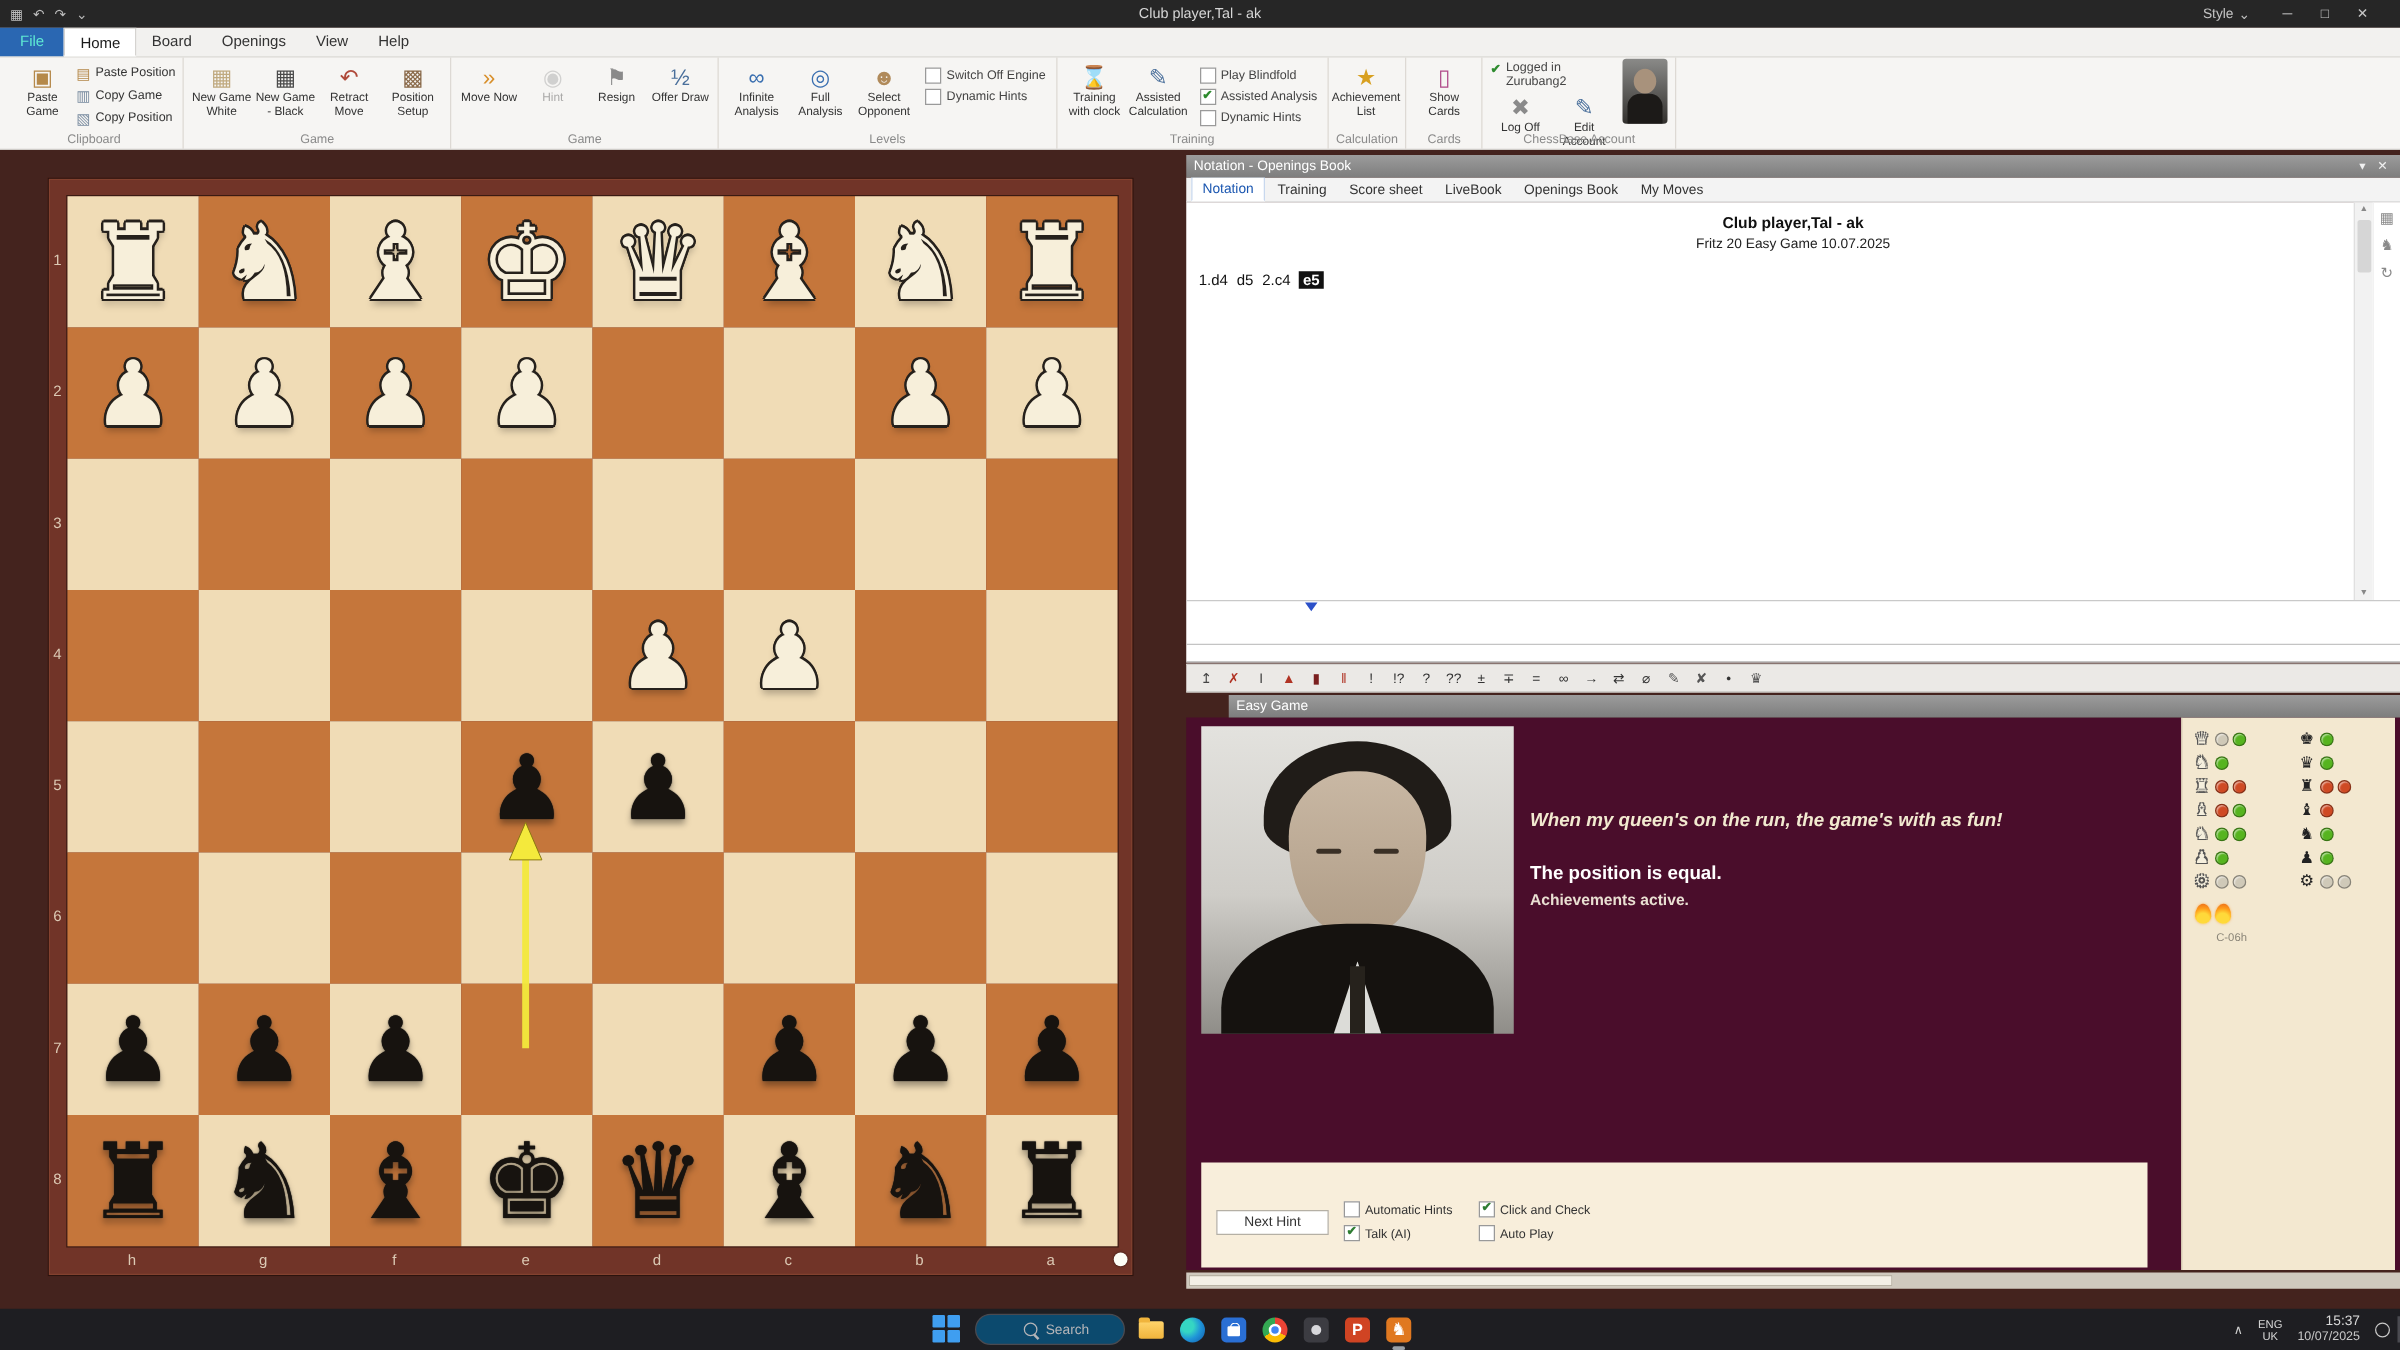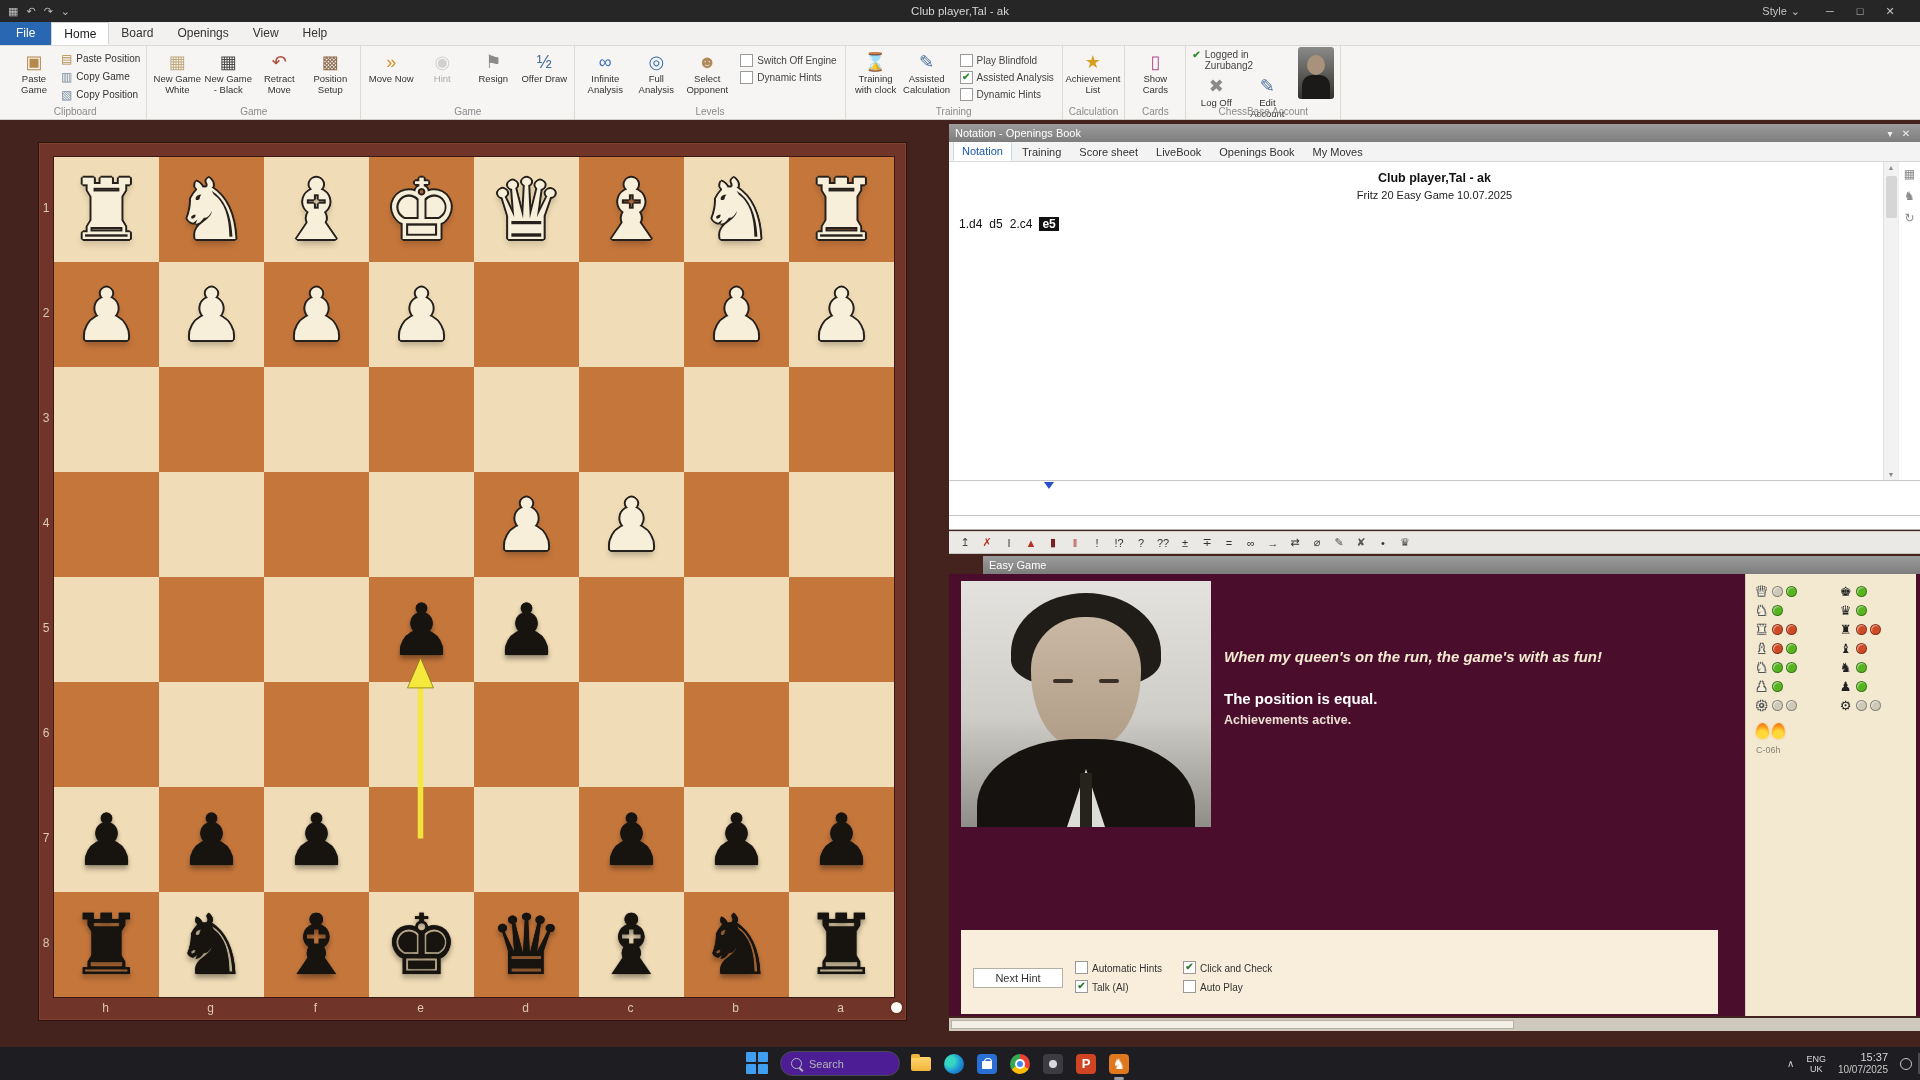--- a/index.html
+++ b/index.html
@@ -12,21 +12,21 @@
   .tb-left{display:flex;gap:8px;padding-left:8px;font-size:11px;color:#bdbdbd;}
   .tb-left span{cursor:pointer;}
   .tb-title{position:absolute;left:0;right:0;text-align:center;font-size:11.5px;color:#d6d6d6;pointer-events:none;}
   .tb-right{margin-left:auto;display:flex;align-items:center;gap:2px;padding-right:16px;z-index:2;}
   .tb-style{display:flex;gap:4px;font-size:11px;margin-right:14px;color:#c4c4c4;cursor:pointer;}
   .wbtn{width:28px;text-align:center;font-size:11px;color:#c4c4c4;cursor:pointer;line-height:22px;}
 
   
   .rtabs{position:absolute;left:0;top:22px;width:100%;height:23px;background:#f2f1ef;border-bottom:1px solid #dcdad6;
          display:flex;align-items:stretch;z-index:39;}
-  .ftab{background:#2a67b2;color:#ffffff;font-size:12px;padding:4px 16px;cursor:pointer;}
+  .ftab{background:#2a67b2;color:#5eead4;font-size:12px;padding:4px 16px;cursor:pointer;}
   .rtab{font-size:12px;color:#333;padding:4px 12px;cursor:pointer;}
   .rtab.active{background:#fff;border:1px solid #d5d3d0;border-bottom:1px solid #fff;color:#1a1a1a;}
   .rcontent{position:absolute;left:0;top:45px;width:100%;height:74px;background:#f6f5f3;border-bottom:1px solid #cfccc8;
             display:flex;align-items:stretch;padding-left:4px;z-index:38;}
   .rgroup{display:flex;flex-direction:column;border-right:1px solid #ddd9d4;padding:2px 6px 0 6px;}
   .rbody{display:flex;gap:3px;height:58px;align-items:flex-start;}
   .rgroup-label{text-align:center;font-size:10px;color:#8a8a8a;line-height:13px;}
   .rbtn{cursor:pointer;}
   .rbtn.big{width:48px;display:flex;flex-direction:column;align-items:center;text-align:center;
             font-size:9.5px;color:#333;padding-top:3px;line-height:10.5px;}
@@ -129,32 +129,32 @@
   .prow{display:flex;align-items:center;gap:3px;height:15px;}
   .prow .pg{width:15px;font-size:13px;font-family:"DejaVu Sans",sans-serif;line-height:15px;text-align:center;cursor:pointer;}
   .pg.w{color:#f5efdd;text-shadow:0 0 1px #555,1px 1px 0 #555,-1px -1px 0 #555,1px -1px 0 #555,-1px 1px 0 #555;}
   .pg.b{color:#222;}
   .dot{width:11px;height:11px;border-radius:50%;border:1px solid rgba(0,0,0,.35);box-sizing:border-box;
        box-shadow:inset 1px 1px 1px rgba(255,255,255,.5);}
   .flames{display:flex;gap:3px;padding:10px 0 0 10px;}
   .flame{width:13px;height:16px;background:radial-gradient(circle at 50% 78%,#ffd93a 0 35%,#ff9d1a 62%,#e8641a 100%);
          border-radius:50% 50% 50% 50%/62% 62% 38% 38%;box-shadow:0 0 2px rgba(255,140,0,.6);}
   .flame:nth-child(2){transform:rotate(4deg);}
-  .side-label{padding:6px 0 0 10px;font-size:9px;color:#8a8578;}
+  .side-label{padding:6px 0 0 27px;font-size:9px;color:#8a8578;}
   .hscroll{position:absolute;left:949px;top:1018px;width:971px;height:13px;background:#cfc9be;z-index:11;}
   .hthumb{position:absolute;left:2px;top:2px;width:58%;height:9px;background:#f3efe6;border:1px solid #b8b2a4;box-sizing:border-box;cursor:pointer;}
 
   
   .taskbar{position:absolute;left:0;top:1047px;width:100%;height:33px;background:#1e1e22;z-index:50;}
   .tb-center{position:absolute;left:745px;top:0;height:33px;display:flex;align-items:center;gap:9px;}
   .startbtn{width:24px;height:24px;display:grid;grid-template-columns:10px 10px;grid-template-rows:10px 10px;gap:2px;
             padding:1px;cursor:pointer;}
   .startbtn i{background:#3f9ef0;border-radius:1px;}
-  .search{width:120px;height:25px;border-radius:13px;background:#4c1d95;border:1px solid #4a4a50;display:flex;
-          align-items:center;gap:7px;padding-left:10px;color:#b5b5b8;font-size:11px;cursor:text;box-sizing:border-box;}
+  .search{width:120px;height:25px;border-radius:13px;background:#0c4a6e;border:1px solid #4a4a50;display:flex;
+          align-items:center;gap:7px;padding-left:10px;color:#b5b5b8;font-size:11px;cursor:text;box-sizing:border-box;justify-content:center;}
   .mag{width:9px;height:9px;border:1.6px solid #b5b5b8;border-radius:50%;position:relative;flex:none;}
   .mag::after{content:"";position:absolute;left:8px;top:8px;width:5px;height:1.6px;background:#b5b5b8;transform:rotate(45deg);transform-origin:0 0;}
   .ticon{position:relative;width:24px;height:24px;display:flex;align-items:center;justify-content:center;cursor:pointer;}
   .ti-ind{position:absolute;bottom:-4px;left:7px;width:10px;height:3px;border-radius:2px;background:#9aa0a6;}
   .ic-folder{width:20px;height:14px;background:linear-gradient(#ffd46b,#f0b43c);border-radius:2px;position:relative;}
   .ic-folder::before{content:"";position:absolute;left:0;top:-3px;width:9px;height:4px;background:#f0b43c;border-radius:2px 2px 0 0;}
   .ic-edge{width:20px;height:20px;border-radius:50%;background:radial-gradient(circle at 30% 35%,#35d6c3 0 25%,#1f94d8 55%,#1157a8 100%);}
   .ic-store{width:20px;height:20px;border-radius:4px;background:#2a6fd4;position:relative;}
   .ic-store::after{content:"";position:absolute;left:5px;top:7px;width:10px;height:8px;background:#fff;border-radius:1px;}
   .ic-store::before{content:"";position:absolute;left:7px;top:4px;width:6px;height:5px;border:1.5px solid #fff;border-bottom:none;border-radius:4px 4px 0 0;}

